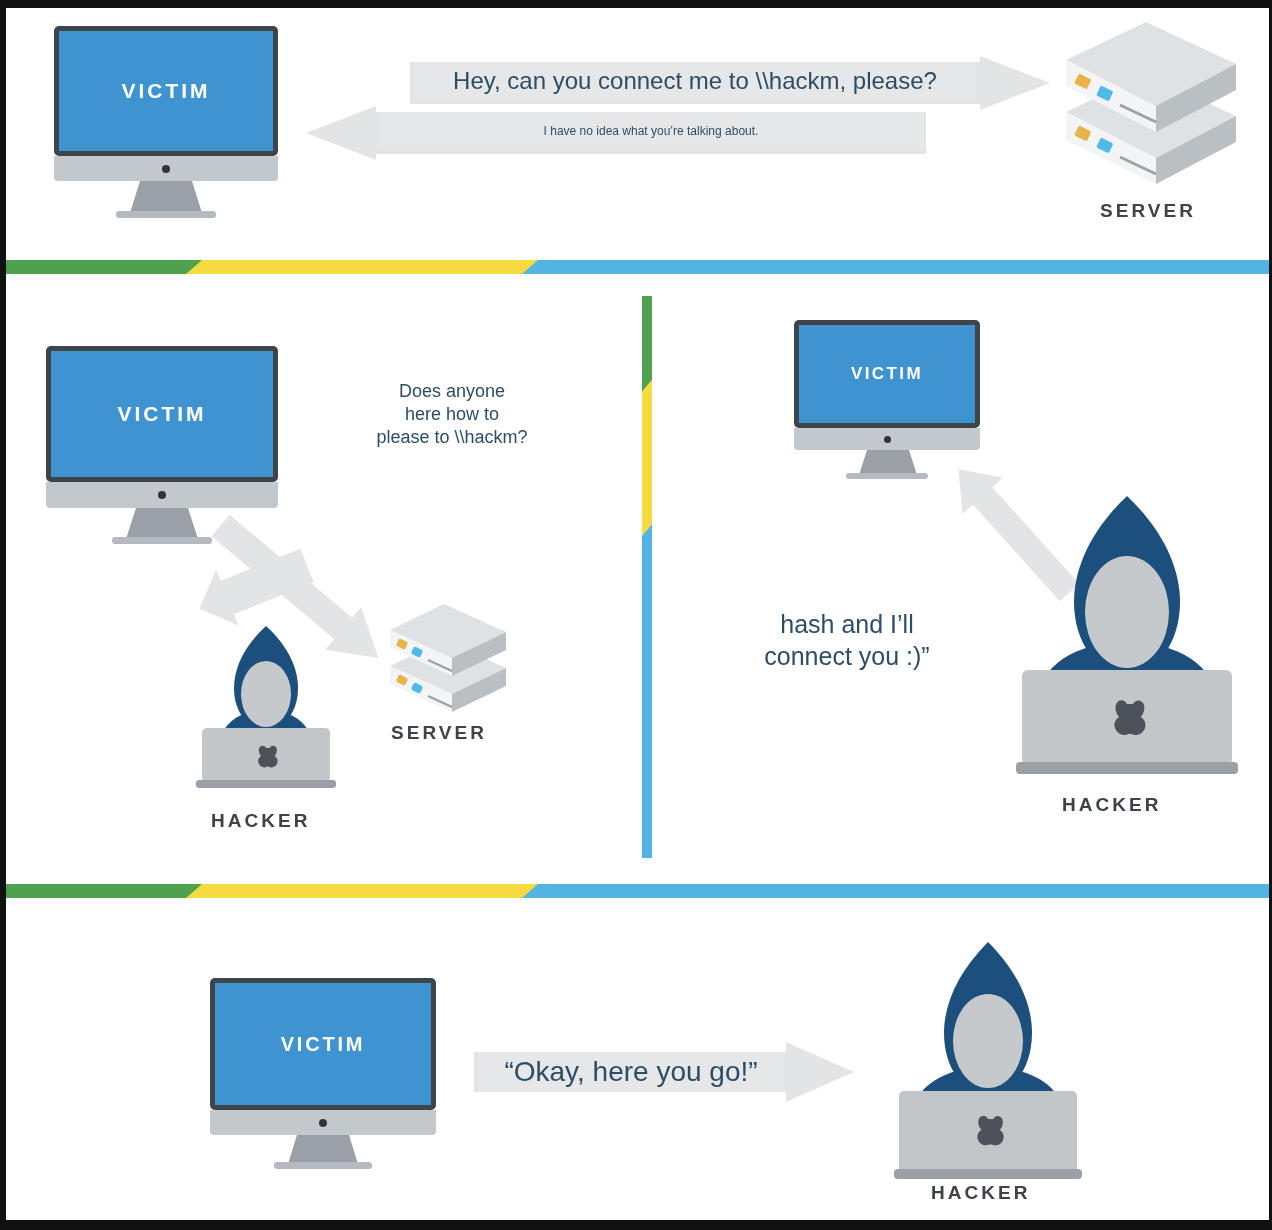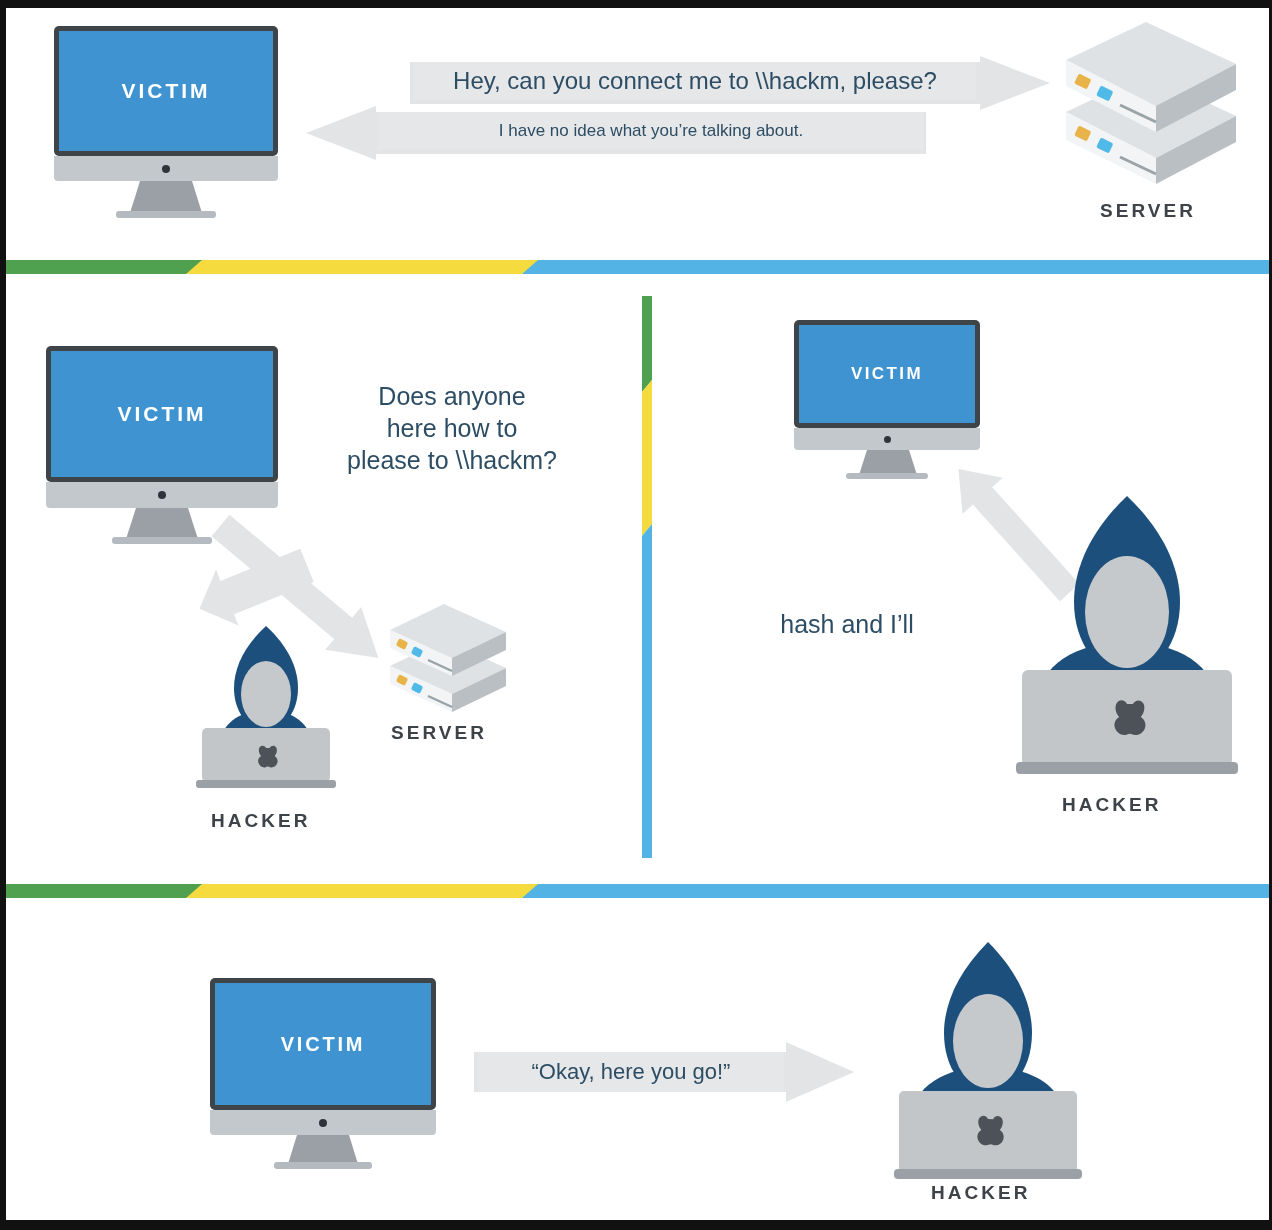--- a/index.html
+++ b/index.html
@@ -140,21 +140,21 @@
     <svg class="arrow-svg" style="left:404px; top:48px;" width="640" height="54" viewBox="0 0 640 54">
       <polygon points="0,6 570,6 570,0 640,27 570,54 570,48 0,48" fill="#e3e4e5"></polygon>
     </svg>
     <div class="text-band" style="left:408px; top:54px; width:562px; height:38px;"></div>
     <div class="speech-text" style="left:408px; top:54px; width:562px; height:38px; line-height:38px; text-align:center; font-size:24px;">Hey, can you connect me to \\hackm, please?</div>
 
     <svg class="arrow-svg" style="left:300px; top:98px;" width="620" height="54" viewBox="0 0 620 54">
       <polygon points="620,6 70,6 70,0 0,27 70,54 70,48 620,48" fill="#e3e4e5"></polygon>
     </svg>
     <div class="text-band" style="left:372px; top:104px; width:546px; height:38px;"></div>
-    <div class="speech-text" style="left:372px; top:104px; width:546px; height:38px; line-height:38px; text-align:center; font-size:17px;">I have no idea what you’re talking about.</div>
+    <div class="speech-text" style="left:372px; top:104px; width:546px; height:38px; line-height:38px; text-align:center; font-size:12px;">I have no idea what you’re talking about.</div>
 
     <div class="server" style="left:1050px; top:8px; width:190px; height:180px;">
       <svg width="190" height="180" viewBox="0 0 190 180">
 
         <polygon points="10,96 90,58 180,100 100,142" fill="#dfe2e4"></polygon>
         <polygon points="10,96 100,142 100,168 10,124" fill="#f2f4f5"></polygon>
         <polygon points="100,142 180,100 180,126 100,168" fill="#b9bfc2"></polygon>
         <rect x="20" y="112" width="14" height="11" rx="2" fill="#e8b44a" transform="rotate(26 27 117)"></rect>
         <rect x="42" y="124" width="14" height="11" rx="2" fill="#4fb9e8" transform="rotate(26 49 129)"></rect>
         <line x1="64" y1="141" x2="100" y2="158" stroke="#9aa3a8" stroke-width="3"></line>
@@ -189,21 +189,21 @@
       </div>
       <div class="chin" style="top:136px; width:232px; height:26px;">
         <div class="dot" style="width:8px; height:8px;"></div>
       </div>
       <svg class="abs" style="left:76px; top:162px;" width="80" height="34" viewBox="0 0 80 34">
         <polygon points="14,0 66,0 76,31 4,31" fill="#9aa0a6"></polygon>
       </svg>
       <div class="foot" style="left:66px; top:191px; width:100px; height:7px;"></div>
     </div>
 
-    <div class="bubble-text" style="left:296px; top:372px; width:300px; font-size:25px;">
+    <div class="bubble-text" style="left:296px; top:372px; width:300px; font-size:18px;">
       <div>Does anyone</div>
       <div>here how to</div>
       <div>please to \\hackm?</div>
     </div>
 
     <svg class="arrow-svg" style="left:185px; top:498px;" width="130" height="160" viewBox="0 0 130 160">
       <g transform="rotate(158 65 80)">
         <polygon points="10,62 96,62 96,50 126,80 96,110 96,98 10,98" fill="#e3e4e5"></polygon>
       </g>
     </svg>
@@ -260,20 +260,21 @@
     </div>
 
     <svg class="arrow-svg" style="left:920px; top:440px;" width="180" height="170" viewBox="0 0 180 170">
       <g transform="rotate(-132 90 85)">
         <polygon points="10,72 140,72 140,58 176,85 140,112 140,98 10,98" fill="#e3e4e5"></polygon>
       </g>
     </svg>
 
     <div class="bubble-text" style="left:686px; top:600px; width:310px; font-size:25px;">
       <div>hash and I’ll</div>
+      <div>connect you :)”</div>
     </div>
 
     <div class="hacker" style="left:1010px; top:480px; width:222px; height:298px;">
       <svg width="222" height="298" viewBox="0 0 222 298">
         <path d="M111 8 C75 42 58 80 58 114 C58 155 81 186 111 186 C141 186 164 155 164 114 C164 80 147 42 111 8 Z" fill="#1d4f7c"></path>
         <path d="M22 214 C22 178 60 154 111 154 C162 154 200 178 200 214 L200 226 L22 226 Z" fill="#1d4f7c"></path>
         <ellipse cx="111" cy="124" rx="42" ry="56" fill="#c6c9cc"></ellipse>
         <rect x="6" y="182" width="210" height="96" rx="6" fill="#c3c6c9"></rect>
         <rect x="0" y="274" width="222" height="12" rx="4" fill="#9aa0a5"></rect>
         <path d="M111 216 c-2.4 -4.8 -8 -4.8 -10.4 -0.8 c-2.2 3.8 -1 9.9 2.6 13.7 c-3.8 2.2 -5.8 6.7 -4.2 11.2 c1.6 4.6 5.8 7.3 10.2 6.9 c1.9 -0.2 2.9 -1.3 4.8 -1.3 c1.9 0 2.9 1.3 4.9 1.3 c4.6 0.3 8.6 -2.6 10.1 -7 c1.4 -4.5 -0.5 -8.8 -4.3 -11 c3.5 -3.8 4.8 -9.9 2.6 -13.7 c-2.4 -4 -8 -4 -10.4 0.8 z" fill="#4c5257"></path>
@@ -299,21 +300,21 @@
       <svg class="abs" style="left:74px; top:157px;" width="78" height="32" viewBox="0 0 78 32">
         <polygon points="13,0 65,0 74,29 4,29" fill="#9aa0a6"></polygon>
       </svg>
       <div class="foot" style="left:64px; top:184px; width:98px; height:7px;"></div>
     </div>
 
     <svg class="arrow-svg" style="left:468px; top:1034px;" width="380" height="60" viewBox="0 0 380 60">
       <polygon points="0,10 312,10 312,0 380,30 312,60 312,50 0,50" fill="#e3e4e5"></polygon>
     </svg>
     <div class="text-band" style="left:472px; top:1044px; width:306px; height:40px;"></div>
-    <div class="speech-text" style="left:472px; top:1044px; width:306px; height:40px; line-height:40px; text-align:center; font-size:22px;">“Okay, here you go!”</div>
+    <div class="speech-text" style="left:472px; top:1044px; width:306px; height:40px; line-height:40px; text-align:center; font-size:28px;">“Okay, here you go!”</div>
 
     <div class="hacker" style="left:888px; top:928px; width:188px; height:252px;">
       <svg width="188" height="252" viewBox="0 0 188 252">
         <path d="M94 6 C64 36 50 68 50 97 C50 132 69 158 94 158 C119 158 138 132 138 97 C138 68 124 36 94 6 Z" fill="#1d4f7c"></path>
         <path d="M18 182 C18 151 51 131 94 131 C137 131 170 151 170 182 L170 192 L18 192 Z" fill="#1d4f7c"></path>
         <ellipse cx="94" cy="105" rx="35" ry="47" fill="#c6c9cc"></ellipse>
         <rect x="5" y="155" width="178" height="82" rx="5" fill="#c3c6c9"></rect>
         <rect x="0" y="233" width="188" height="10" rx="4" fill="#9aa0a5"></rect>
         <path d="M94 183 c-2 -4.1 -6.8 -4.1 -8.8 -0.7 c-1.9 3.2 -0.8 8.4 2.2 11.6 c-3.2 1.9 -4.9 5.7 -3.5 9.5 c1.3 3.9 4.9 6.2 8.6 5.9 c1.6 -0.2 2.5 -1.1 4.1 -1.1 c1.6 0 2.5 1.1 4.1 1.1 c3.9 0.3 7.3 -2.2 8.6 -5.9 c1.2 -3.8 -0.4 -7.4 -3.6 -9.3 c3 -3.2 4.1 -8.4 2.2 -11.6 c-2 -3.4 -6.8 -3.4 -8.8 0.7 z" fill="#4c5257"></path>
       </svg>

